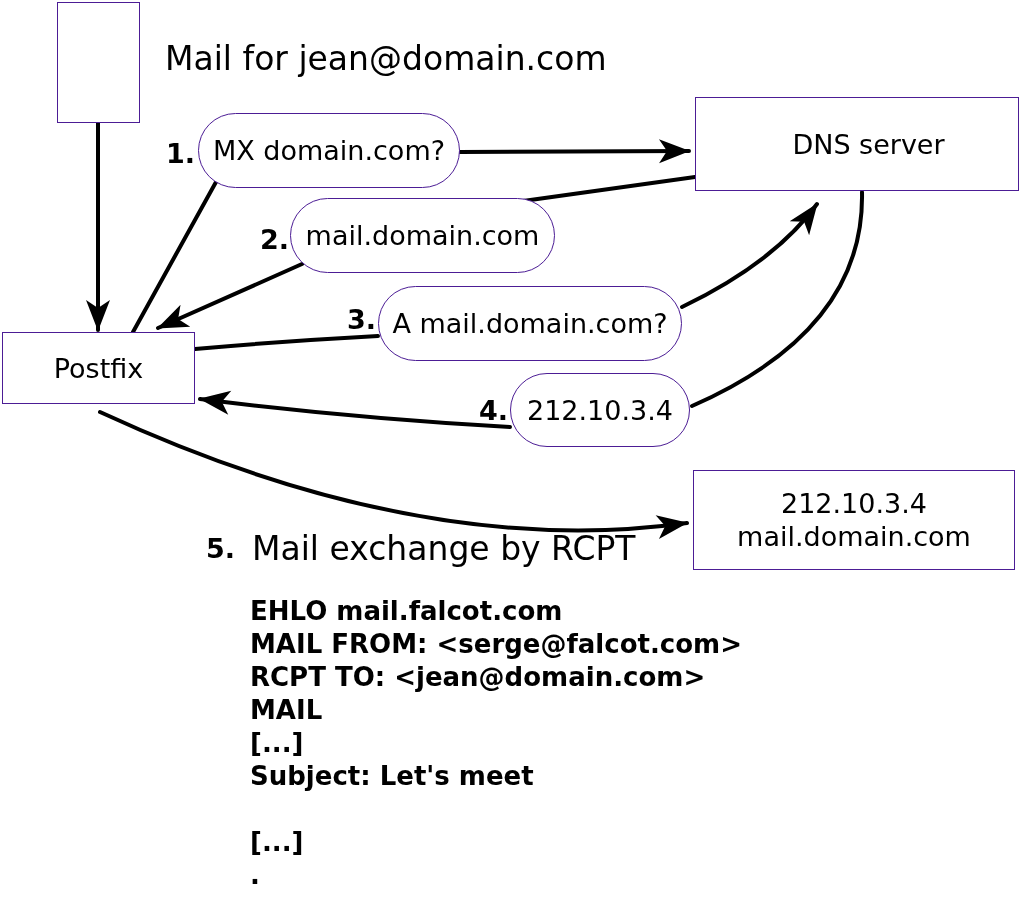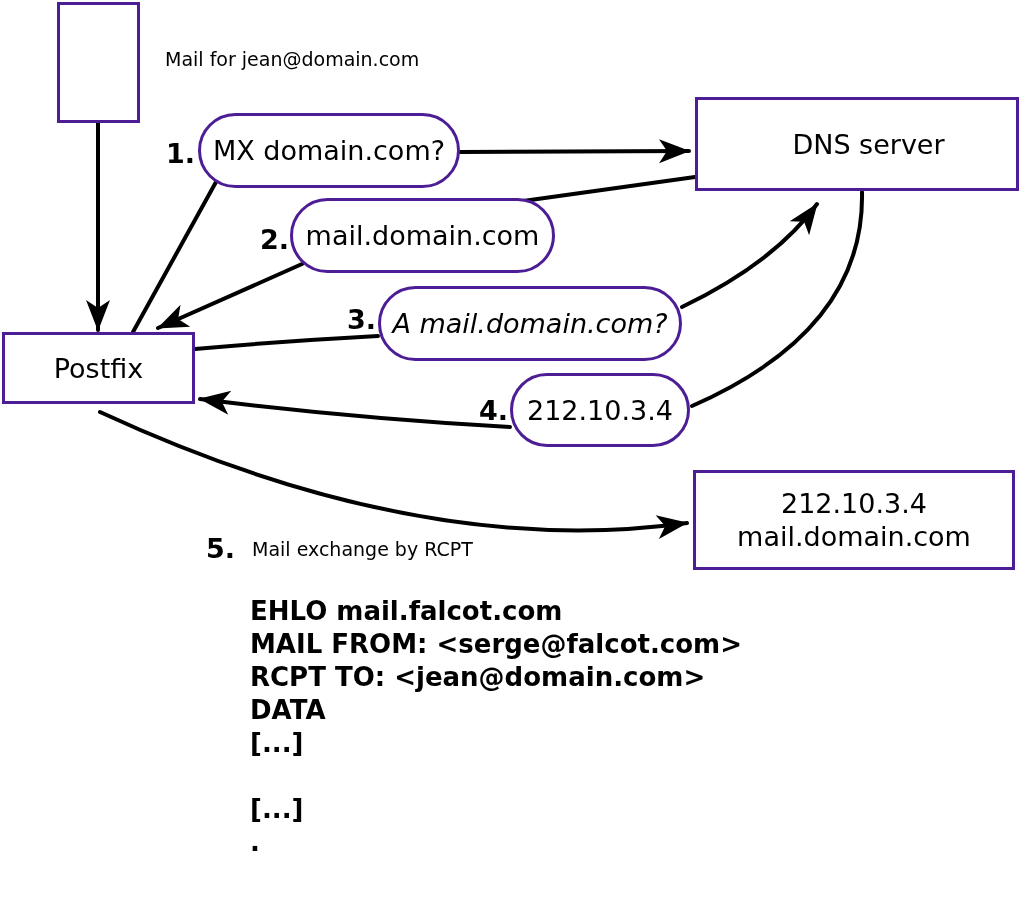--- a/index.html
+++ b/index.html
@@ -27,42 +27,42 @@
     fill: none;
     stroke: #000000;
     stroke-width: 4;
     stroke-linecap: round;
     stroke-linejoin: round;
   }
   .node {
     position: absolute;
     box-sizing: border-box;
     background: #ffffff;
-    border: 3px solid #4c1d95;
+    border: 1px solid #4c1d95;
     display: flex;
     align-items: center;
     justify-content: center;
     text-align: right;
     font-size: 27px;
     line-height: 33px;
   }
   .pill {
     border-radius: 45px;
   }
   .num {
     position: absolute;
     box-sizing: border-box;
     font-size: 27px;
     font-weight: bold;
     line-height: 36px;
     text-align: right;
   }
   .freetext {
     position: absolute;
-    font-size: 19px;
+    font-size: 33px;
     line-height: 30px;
     white-space: nowrap;
   }
   .smtp-block {
     position: absolute;
     left: 250px;
     top: 595px;
     font-size: 26px;
   }
   .smtp-line {
@@ -108,32 +108,33 @@
     <div>mail.domain.com</div>
   </div>
 
   <div class="num" style="left:140px; top:136px; width:55px;">1.</div>
   <div class="node pill" style="left:198px; top:113px; width:262px; height:75px;">MX domain.com?</div>
 
   <div class="num" style="left:234px; top:222px; width:55px;">2.</div>
   <div class="node pill" style="left:290px; top:198px; width:265px; height:75px;">mail.domain.com</div>
 
   <div class="num" style="left:321px; top:302px; width:55px;">3.</div>
-  <div class="node pill" style="left:378px; top:286px; width:304px; height:75px;font-style:italic;">A mail.domain.com?</div>
+  <div class="node pill" style="left:378px; top:286px; width:304px; height:75px;">A mail.domain.com?</div>
 
   <div class="num" style="left:453px; top:393px; width:55px;">4.</div>
   <div class="node pill" style="left:510px; top:373px; width:180px; height:74px;">212.10.3.4</div>
 
   <div class="num" style="left:180px; top:531px; width:55px;">5.</div>
   <div class="freetext" style="left:252px; top:534px;">Mail exchange by RCPT</div>
 
   <div class="smtp-block">
     <div class="smtp-line">EHLO mail.falcot.com</div>
     <div class="smtp-line">MAIL FROM: &lt;serge@falcot.com&gt;</div>
     <div class="smtp-line">RCPT TO: &lt;jean@domain.com&gt;</div>
-    <div class="smtp-line">DATA</div>
+    <div class="smtp-line">MAIL</div>
     <div class="smtp-line">[...]</div>
+    <div class="smtp-line">Subject: Let's meet</div>
     <div class="smtp-line"></div>
     <div class="smtp-line">[...]</div>
     <div class="smtp-line">.</div>
   </div>
 
 </div>
 
 </body></html>

